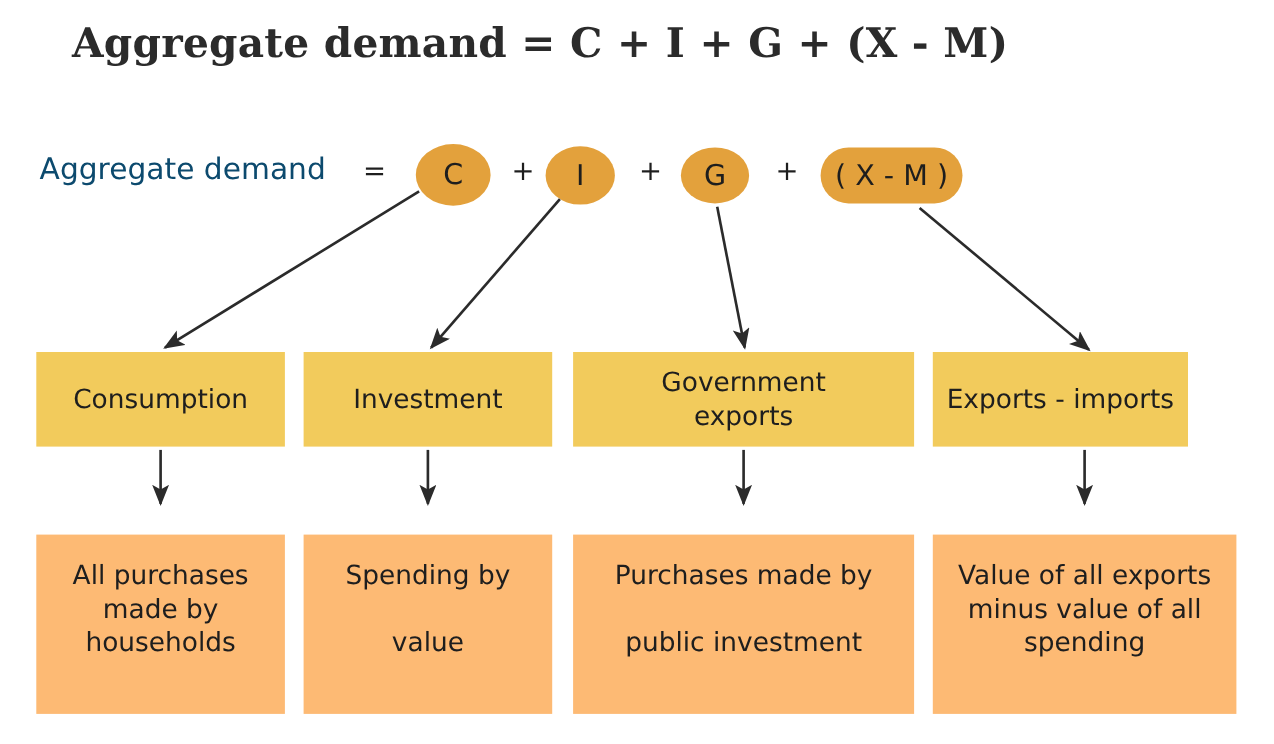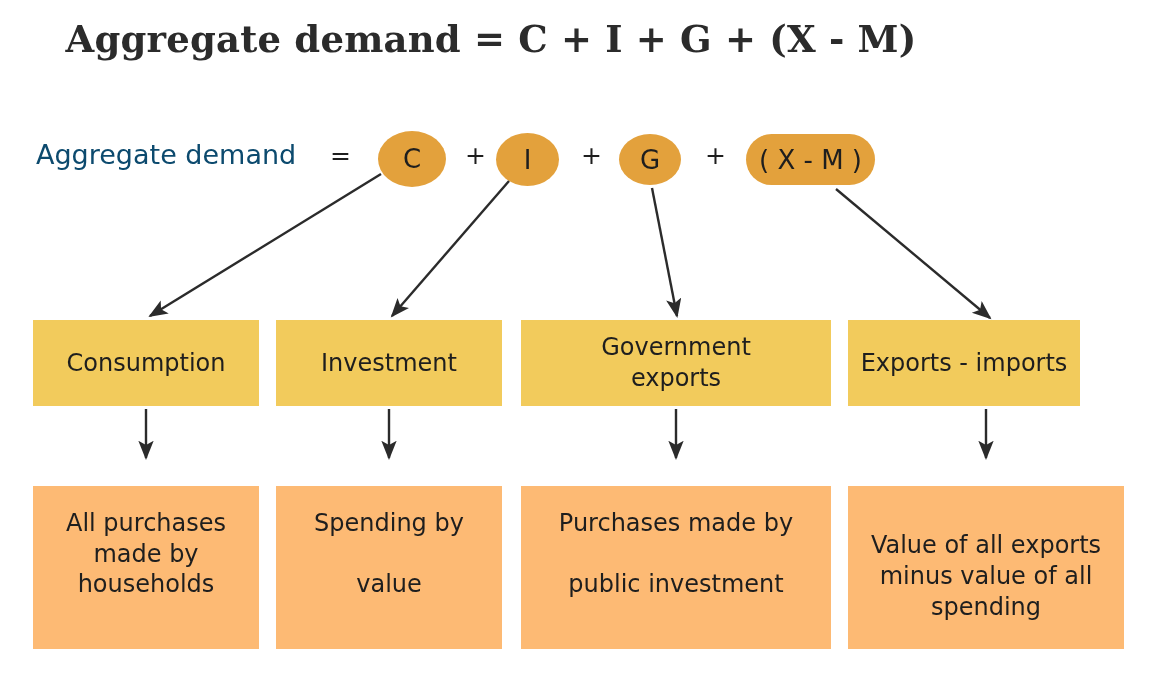--- a/index.html
+++ b/index.html
@@ -201,21 +201,21 @@
   </div>
 
   <div class="box tier2" style="left:521px; width:310px;">
     <span class="box-text">
       <span>Purchases made by</span><br>
       <br>
       <span>public investment</span>
     </span>
   </div>
 
-  <div class="box tier2" style="left:848px; width:276px;align-items:center;">
+  <div class="box tier2" style="left:848px; width:276px;">
     <span class="box-text">
       <span>Value of all exports</span><br>
       <span>minus value of all</span><br>
       <span>spending</span>
     </span>
   </div>
 
 </div>
 
 </body></html>

